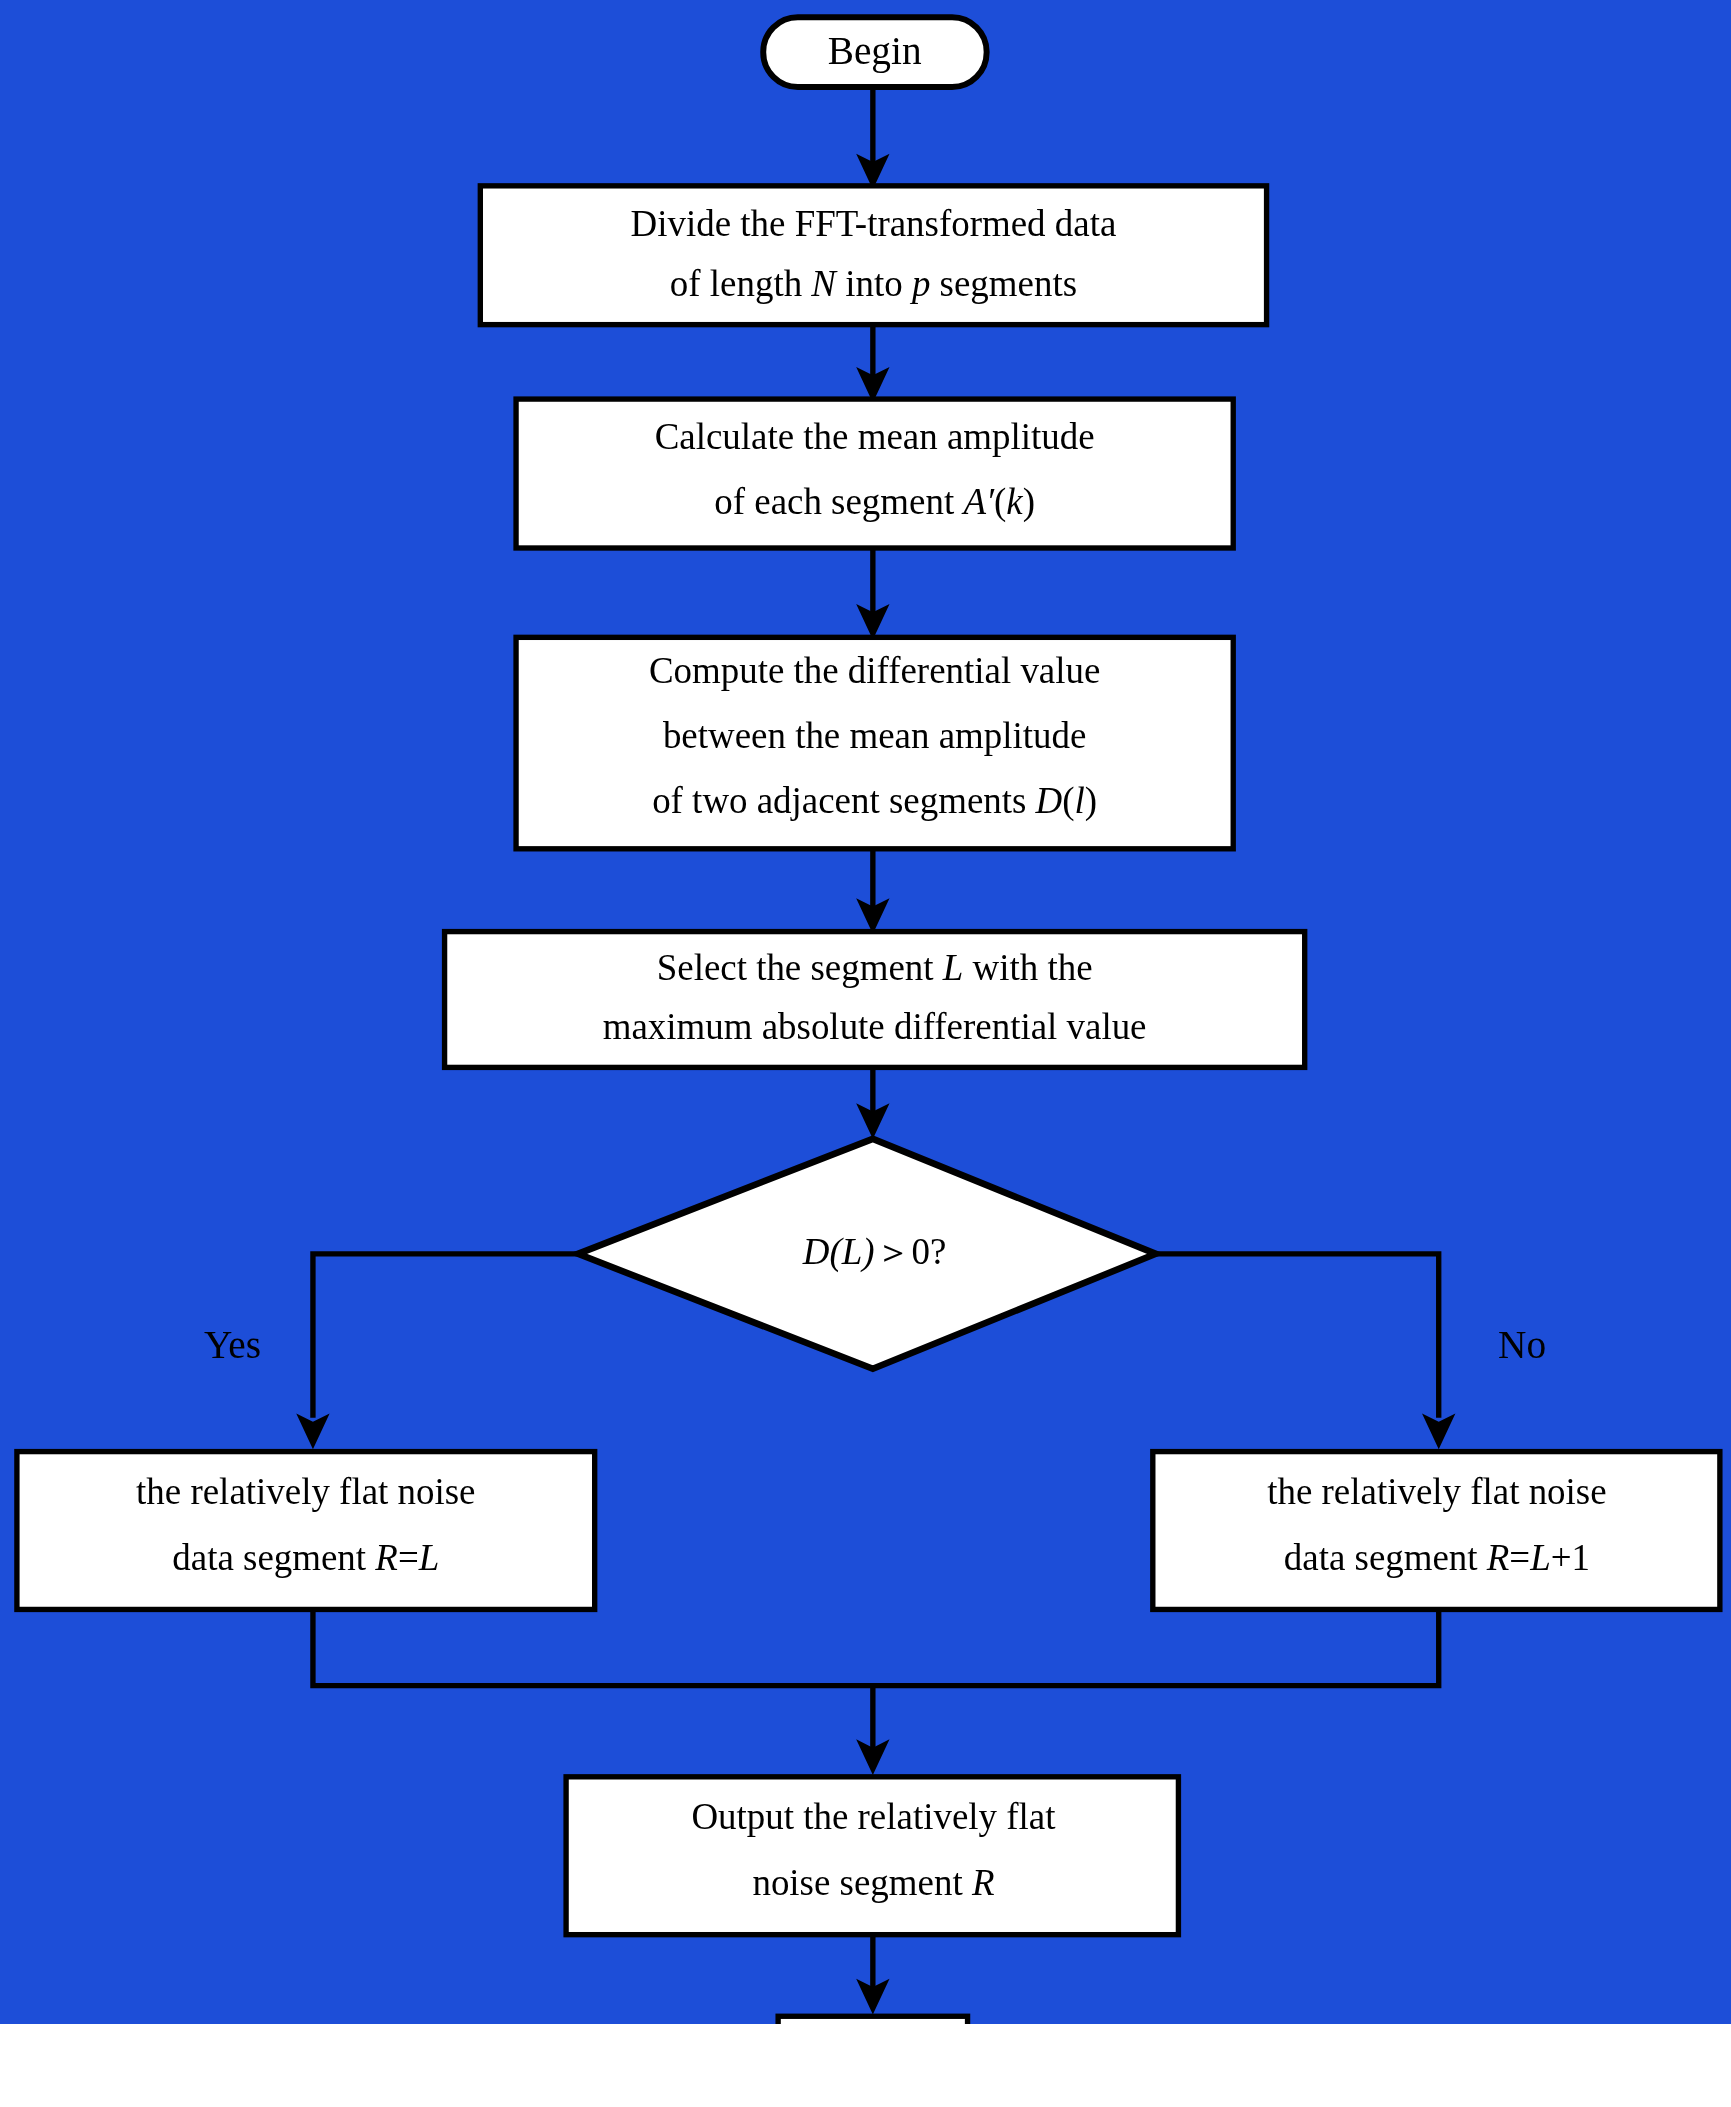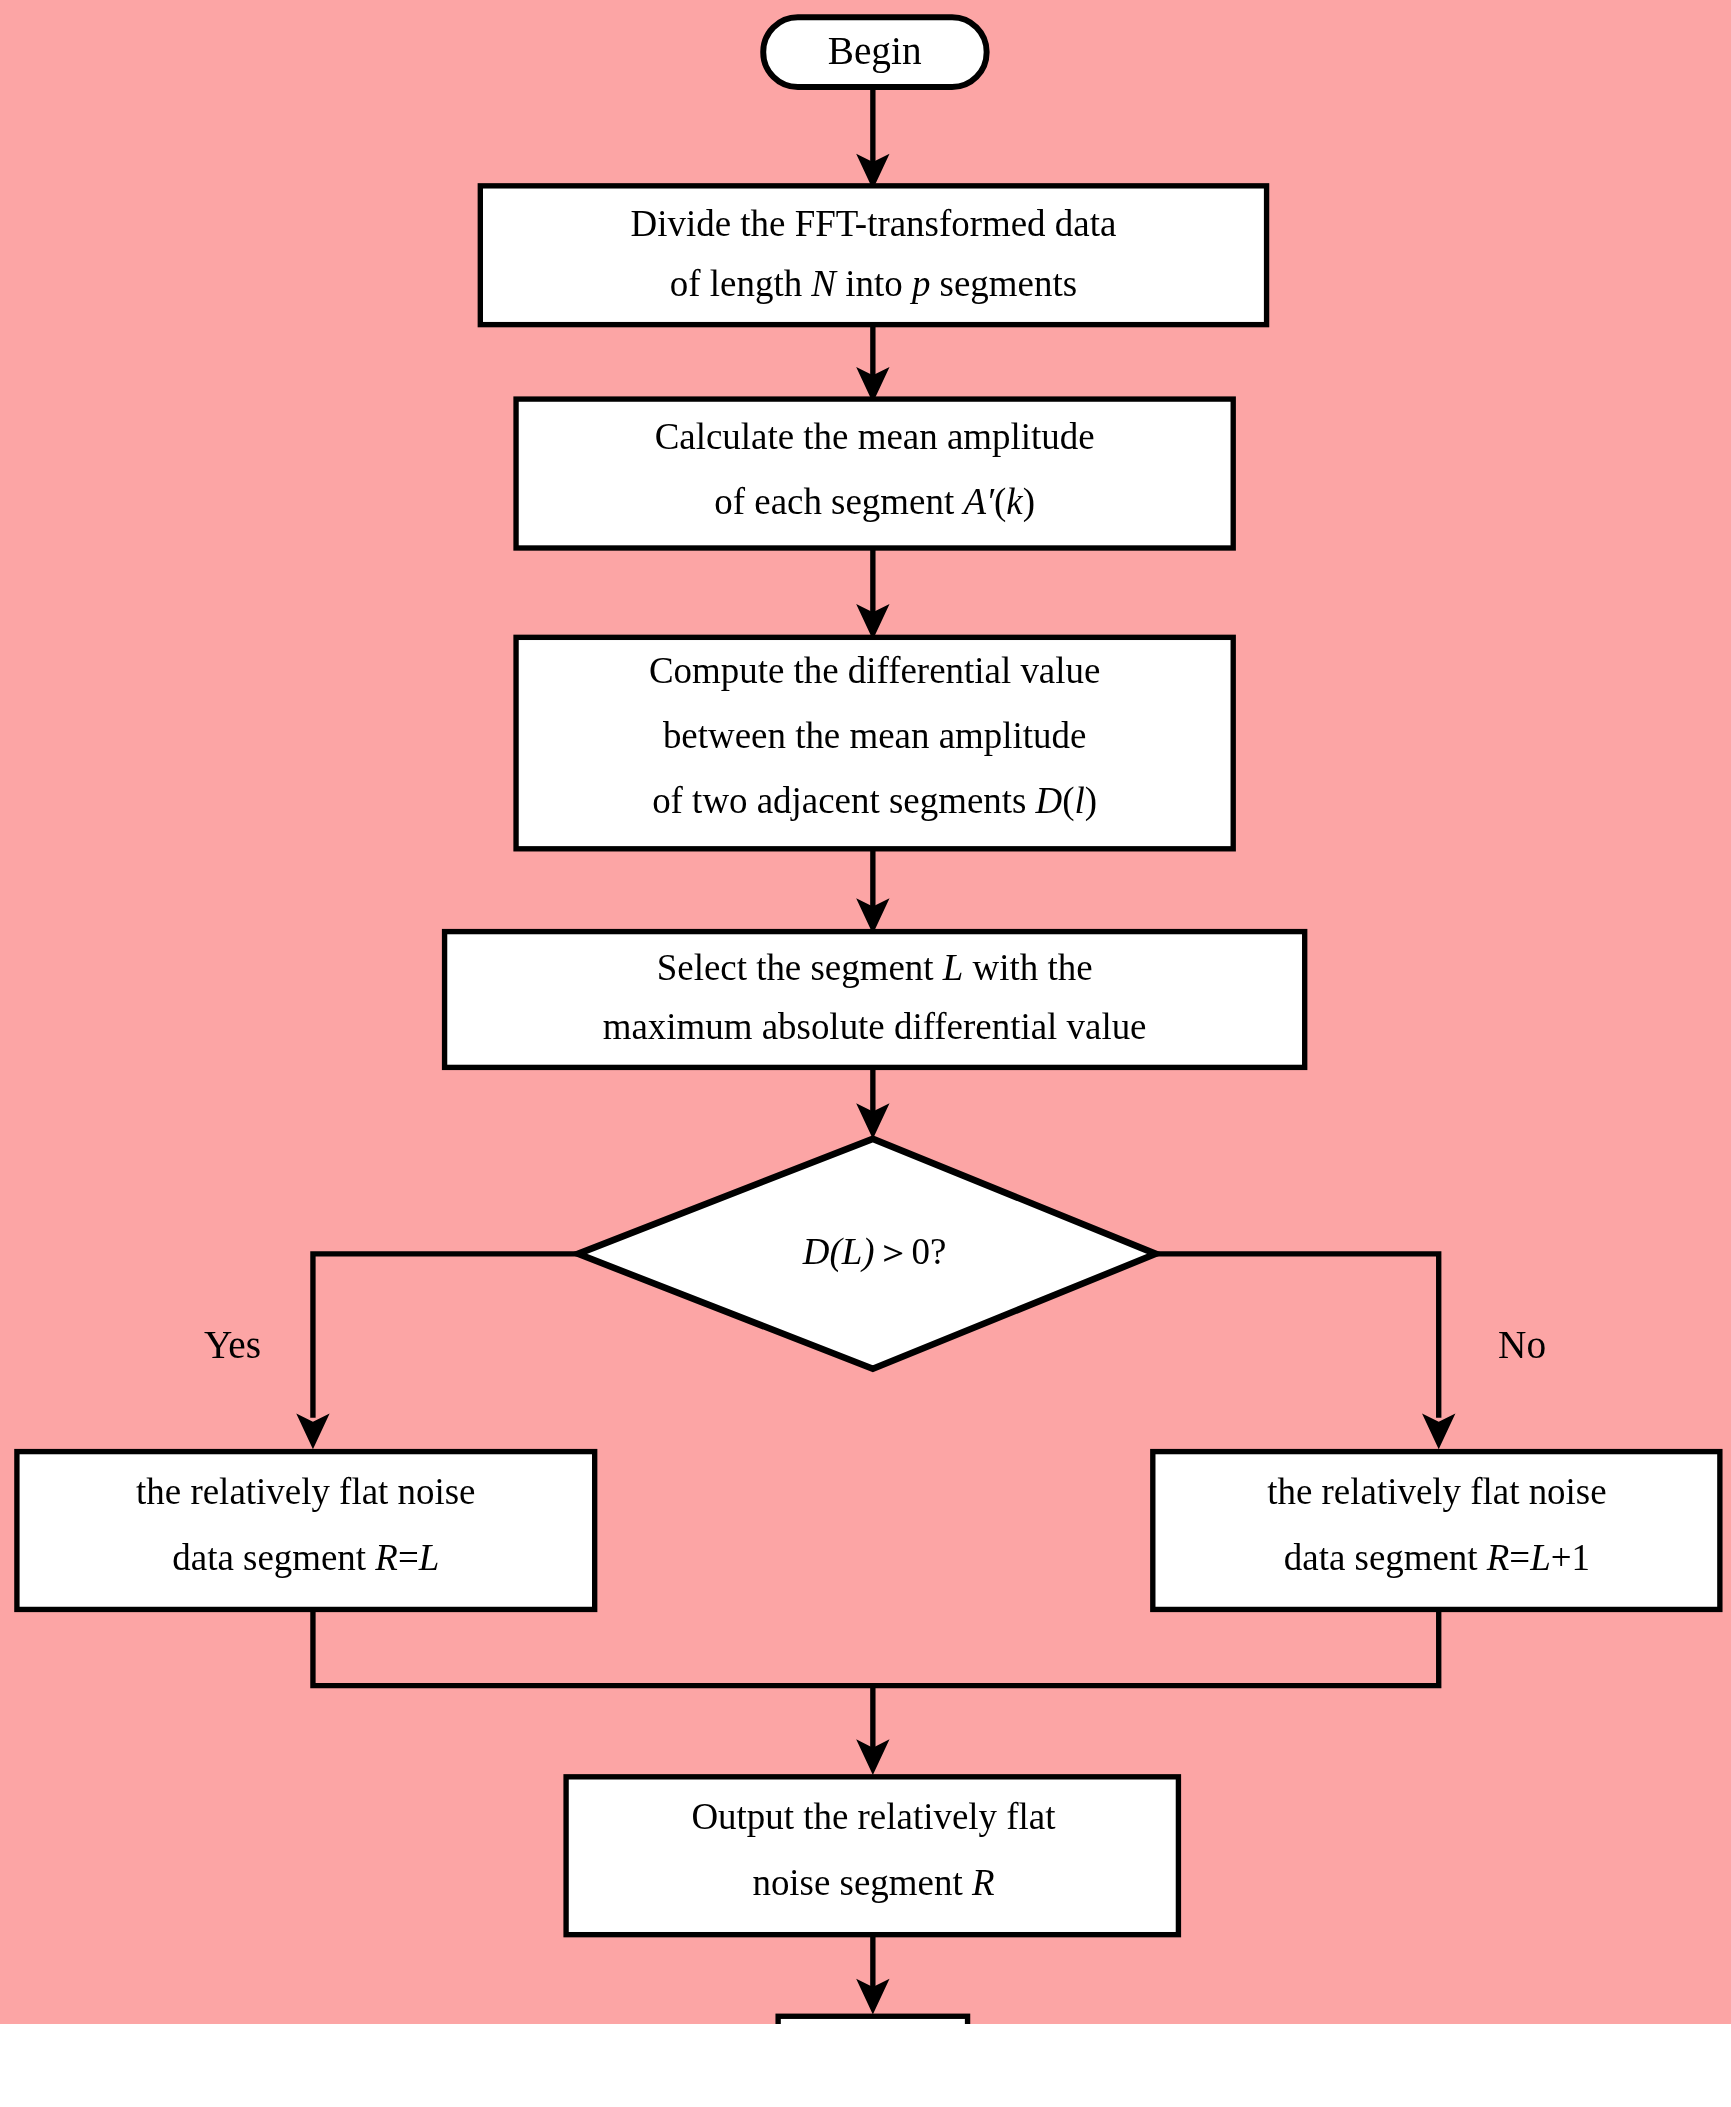--- a/index.html
+++ b/index.html
@@ -4,21 +4,21 @@
 <style>
   html, body {
     margin: 0;
     padding: 0;
     background: #ffffff;
   }
   #page {
     position: relative;
     width: 1732px;
     height: 2024px;
-    background: #fca5a5;
+    background: #1d4ed8;
     overflow: hidden;
   }
   svg#flow {
     position: absolute;
     top: 0;
     left: 0;
     width: 1732px;
     height: 2108px;
     display: block;
   }

